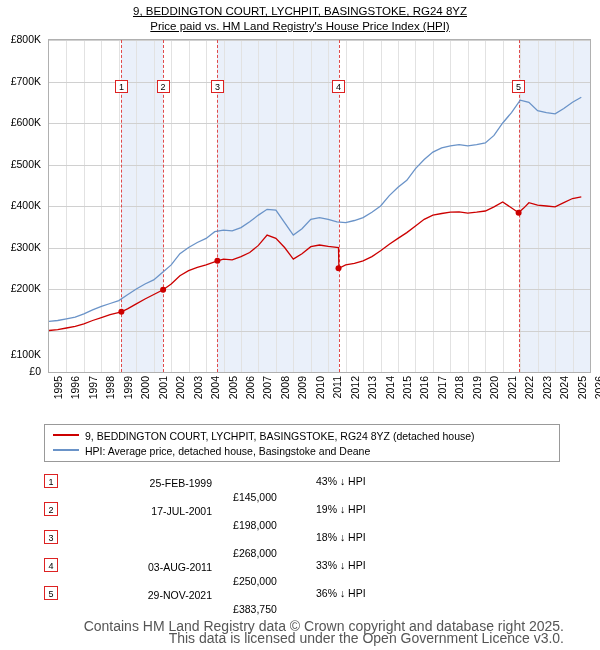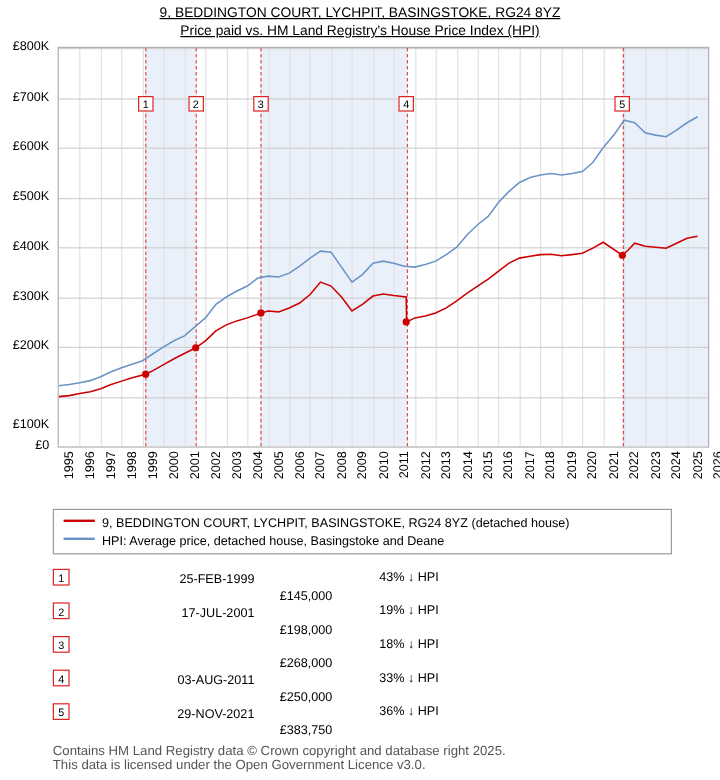--- a/index.html
+++ b/index.html
@@ -195,23 +195,24 @@
     left: 272px;
     top: 5px;
     text-align: left;
   }
 
   .footer {
     position: absolute;
     left: 44px;
     top: 620px;
     width: 520px;
-    font-size: 11px;
+    font-size: 14px;
     color: #555;
     line-height: 12px;
+    text-align: right;
   }
 </style>
 </head>
 <body>
 
 <div class="wrap">
 
   <div class="title">
     <div>9, BEDDINGTON COURT, LYCHPIT, BASINGSTOKE, RG24 8YZ</div>
     <div>Price paid vs. HM Land Registry's House Price Index (HPI)</div>

